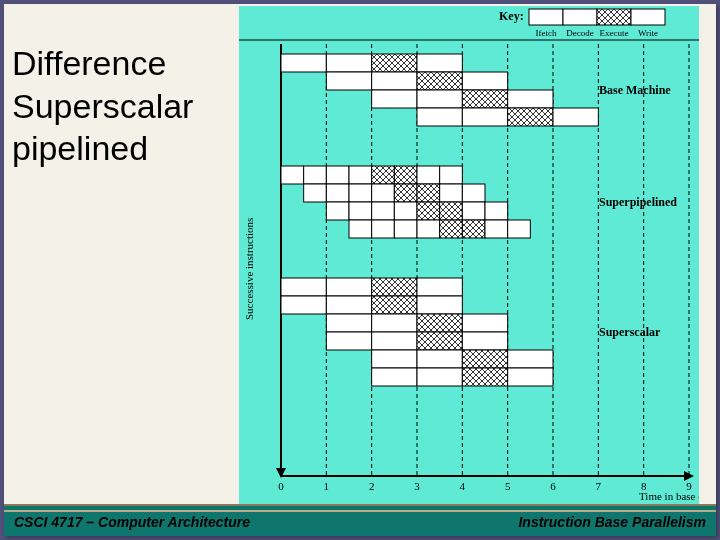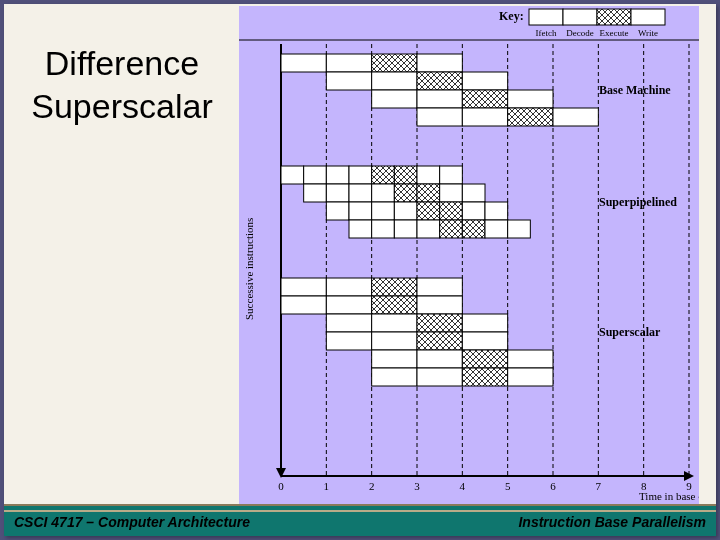--- a/index.html
+++ b/index.html
@@ -19,33 +19,33 @@
     right: 4px;
     bottom: 4px;
     background: #f4f1e8;
     box-shadow: 2px 2px 4px rgba(0,0,0,0.3);
   }
   .title-block {
     position: absolute;
     left: 8px;
     top: 38px;
     width: 220px;
-    text-align: center;
+    text-align: left;
     font-size: 34px;
     line-height: 1.25;
     color: #000;
     font-family: Arial, sans-serif;
   }
   .diagram {
     position: absolute;
     left: 235px;
     top: 2px;
     width: 460px;
     height: 498px;
-    background: #c4b5fd;
+    background: #5eead4;
   }
   .footer {
     position: absolute;
     left: 0;
     right: 0;
     bottom: 0;
     height: 30px;
     background: #0f766e;
     border-top: 2px solid #8a7a5a;
   }
@@ -73,20 +73,21 @@
     color: #000;
   }
 </style>
 </head>
 <body>
 
 <div class="slide">
   <div class="title-block">
     <div>Difference</div>
     <div>Superscalar</div>
+    <div>pipelined</div>
   </div>
 
   <div class="diagram" id="diagram"><svg width="460" height="498">
         <defs>
           <pattern id="xhatch" patternUnits="userSpaceOnUse" width="6" height="6">
             <rect width="6" height="6" fill="white"></rect>
             <path d="M-1,1 L1,-1 M0,6 L6,0 M5,7 L7,5" stroke="#000" stroke-width="0.8"></path>
             <path d="M-1,5 L1,7 M0,0 L6,6 M5,-1 L7,1" stroke="#000" stroke-width="0.8"></path>
           </pattern>
         </defs>

